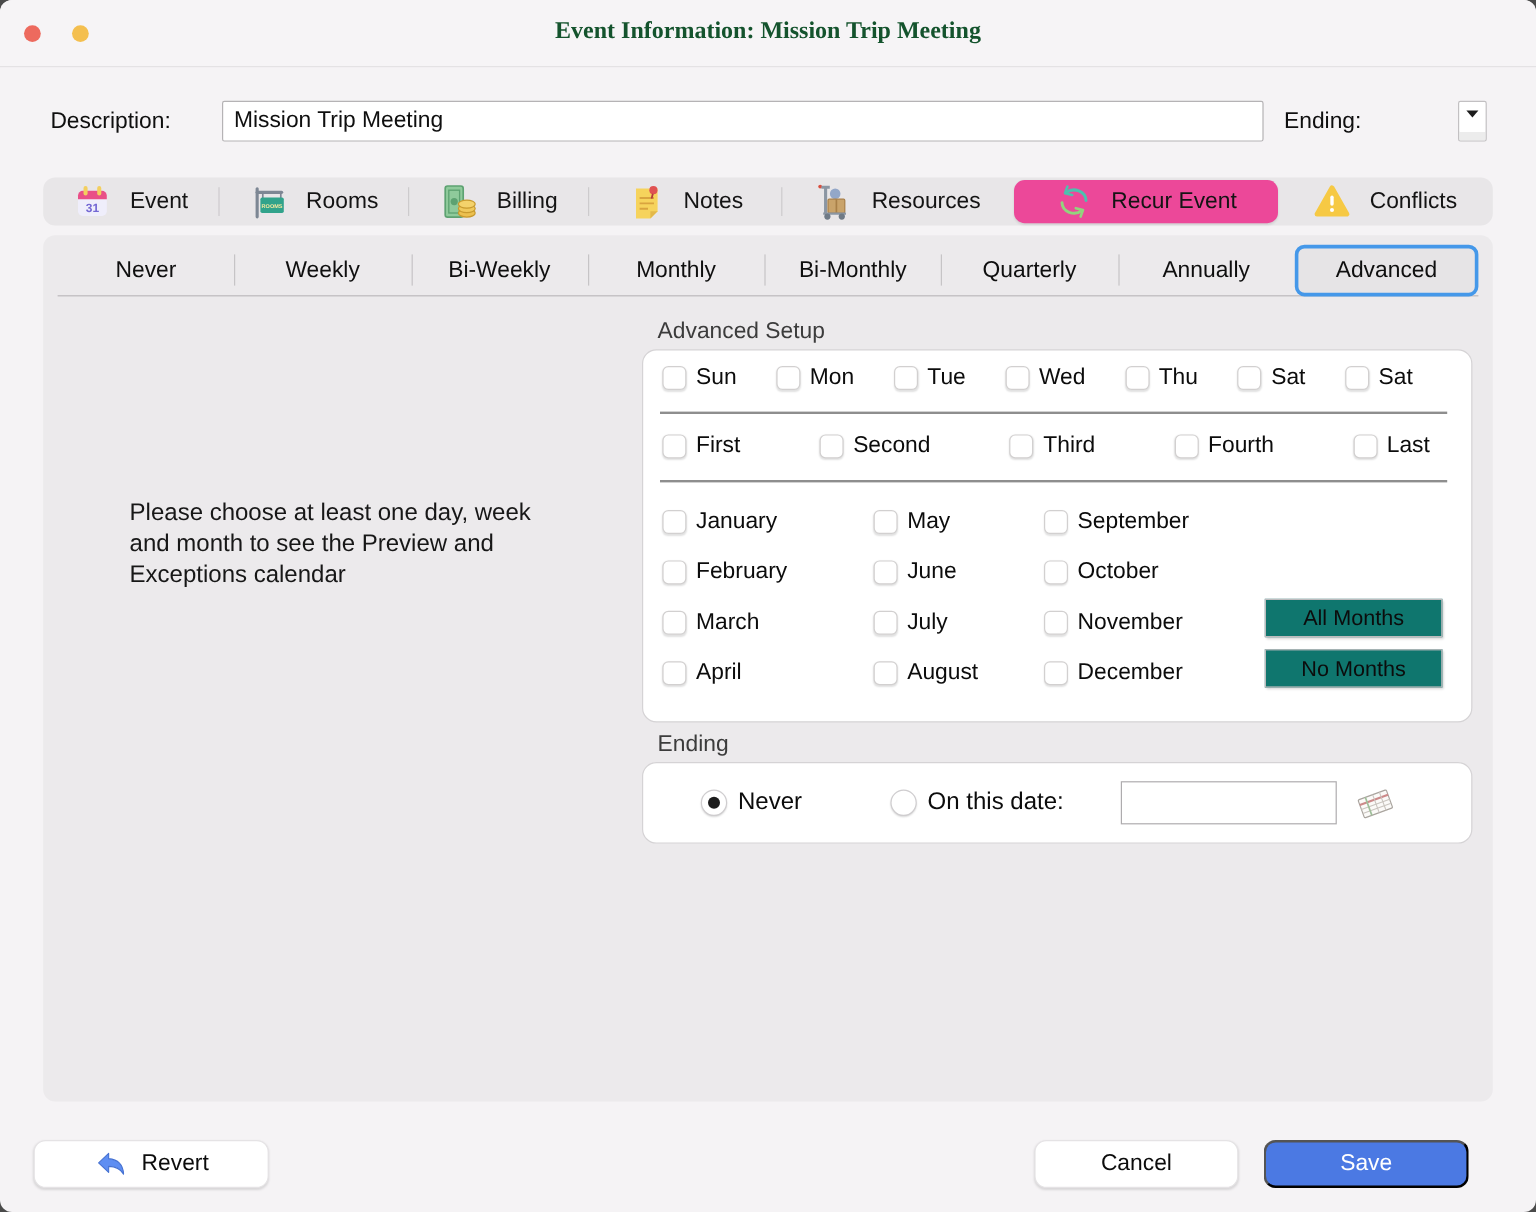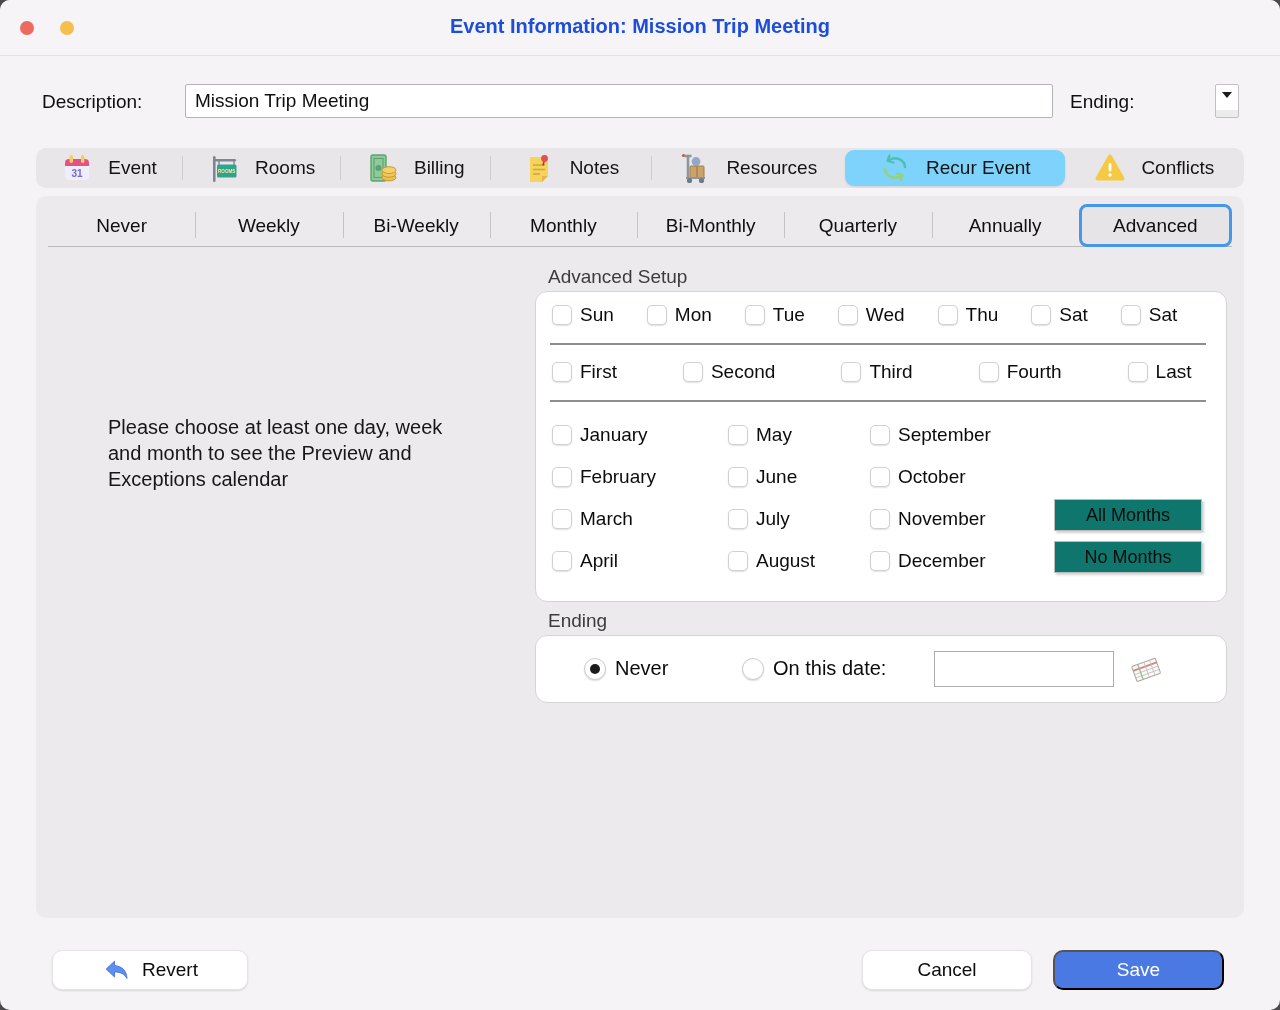--- a/index.html
+++ b/index.html
@@ -4,33 +4,33 @@
 <style>
   * { margin:0; padding:0; box-sizing:border-box; }
   html,body { width:1280px; height:1010px; background:#4a4a4a; font-family:"Liberation Sans", sans-serif; }
   .window { position:relative; width:1280px; height:1010px; background:#f5f3f5; border-radius:10px; overflow:hidden; }
 
   
   .titlebar { position:absolute; left:0; top:0; width:1280px; height:56px; background:#f6f4f6; border-bottom:1px solid #e4e2e4; }
   .traffic { position:absolute; top:21px; width:14px; height:14px; border-radius:50%; }
   .tl-red { left:20px; background:#ed6a5e; }
   .tl-yellow { left:60px; background:#f4bf4f; }
-  .win-title { position:absolute; left:0; right:0; top:15px; text-align:center; font-size:20px; font-weight:bold; color:#1d4ed8; }
+  .win-title { position:absolute; left:0; right:0; top:15px; text-align:center; font-size:20px; font-weight:bold; color:#14532d;font-family:Liberation Serif, serif; }
 
   
   .field-label { position:absolute; font-size:19px; color:#0f0f0f; }
   .desc-input { position:absolute; left:185px; top:84px; width:868px; height:34px; border:1px solid #b5b3b5; border-radius:2px; background:#fff; font-size:19px; padding:0 9px; color:#0f0f0f; font-family:"Liberation Sans",sans-serif; }
   .graphic-dd { position:absolute; left:1215px; top:84px; width:24px; height:34px; background:#fff; border:1px solid #c2c0c2; border-radius:2px; box-shadow: inset 0 -7px 0 #ececec; }
   .graphic-dd .tri { position:absolute; left:50%; top:7px; transform:translateX(-50%); width:0; height:0; border-left:5px solid transparent; border-right:5px solid transparent; border-top:6px solid #1c1c1c; }
 
   
   .tabbar { position:absolute; left:36px; top:148px; width:1208px; height:40px; background:#e8e6e8; border-radius:10px; display:flex; align-items:stretch; }
   .maintab { display:flex; align-items:center; justify-content:center; gap:15px; position:relative; }
   .maintab .tlabel { font-size:19px; font-weight:500; color:#141414; }
-  .maintab.selected { background:#7dd3fc; border-radius:9px; margin:2px 0; box-shadow:0 1px 2px rgba(0,0,0,.10); }
+  .maintab.selected { background:#ec4899; border-radius:9px; margin:2px 0; box-shadow:0 1px 2px rgba(0,0,0,.10); }
   .vsep { width:1px; height:24px; background:#cdcbcd; align-self:center; }
   .ticon { width:32px; height:32px; flex:0 0 auto; }
 
   
   .content { position:absolute; left:36px; top:196px; width:1208px; height:722px; background:#eceaec; border-radius:10px; }
 
   
   .subtabs { position:absolute; left:12px; top:9px; width:1184px; height:42px; display:flex; border-bottom:1px solid #bcbabc; }
   .subtab { flex:1 1 0; display:flex; align-items:center; justify-content:center; font-size:19px; color:#0f0f0f; position:relative; }
   .subtab:not(:first-child):not(.selected)::before { content:""; position:absolute; left:0; top:7px; width:1px; height:26px; background:#c6c4c6; }
@@ -61,21 +61,21 @@
   .radio .dot { width:22px; height:22px; border-radius:50%; background:#fff; border:1px solid #cfcdcf; box-shadow:0 1px 1.5px rgba(0,0,0,.14); position:relative; flex:0 0 auto; }
   .radio.selected .dot::after { content:""; position:absolute; inset:5px; border-radius:50%; background:#1c1c1c; }
   .radio .rlbl { font-size:20px; font-weight:500; color:#0c0c0c; white-space:nowrap; }
   .r-never { left:48px; top:21px; }
   .r-ondate { left:206px; top:21px; }
   .date-input { position:absolute; left:398px; top:15px; width:180px; height:36px; border:1px solid #aeacae; background:#fff; font-size:18px; padding:0 8px; font-family:"Liberation Sans",sans-serif; }
   .cal-icon { position:absolute; left:590px; top:13px; width:40px; height:40px; }
 
   
   .fbtn { position:absolute; top:950px; height:40px; border-radius:10px; display:flex; align-items:center; justify-content:center; font-size:19px; gap:14px; }
-  .btn-revert { left:52px; width:196px; background:#fff; border:1px solid #e5e3e5; box-shadow:0 1px 2px rgba(0,0,0,.12); color:#0c0c0c; }
+  .btn-revert { left:28px; width:196px; background:#fff; border:1px solid #e5e3e5; box-shadow:0 1px 2px rgba(0,0,0,.12); color:#0c0c0c; }
   .btn-cancel { left:862px; width:170px; background:#fff; border:1px solid #e5e3e5; box-shadow:0 1px 2px rgba(0,0,0,.12); color:#0c0c0c; }
   .btn-save { left:1053px; width:171px; background:#4b79e3; color:#fff; font-weight:500; }
 </style>
 </head>
 <body>
 
 <div class="window">
 
   <div class="titlebar">
     <span class="traffic tl-red"></span>

